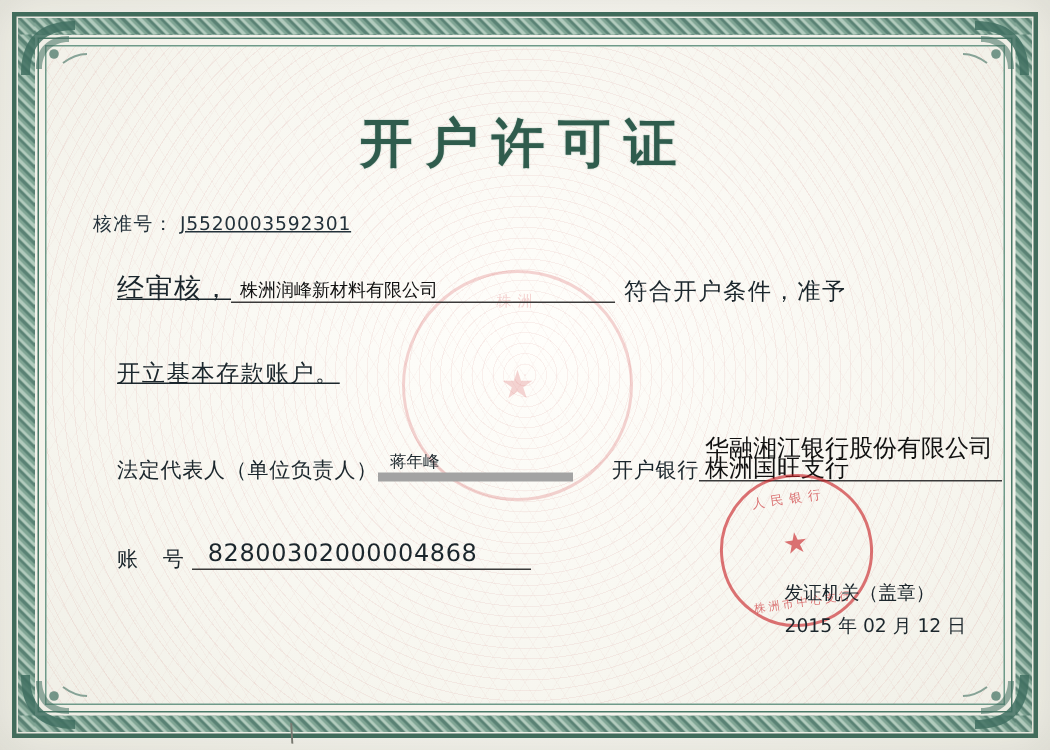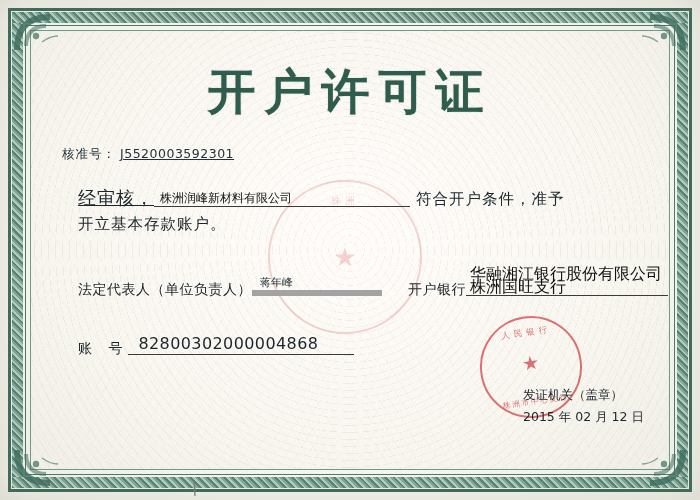--- a/index.html
+++ b/index.html
@@ -97,23 +97,23 @@
   .content {
     position: absolute;
     left: 40px;
     top: 36px;
     right: 40px;
     bottom: 36px;
   }
 
   .doc-title {
     text-align: center;
-    margin-top: 24px;
+    margin-top: 36px;
     font-family: "DejaVu Serif", "Liberation Serif", serif;
-    font-size: 48px;
+    font-size: 35px;
     font-weight: bold;
     letter-spacing: 9px;
     color: #2f5c4d;
     text-shadow: 0 0 1px rgba(47,92,77,.5);
   }
 
   .row-nums {
     margin-top: 22px;
     display: flex;
     justify-content: space-between;
@@ -150,23 +150,24 @@
     border-bottom: 1px solid #3a3a3a;
     min-width: 246px;
     text-align: left;
     padding: 0 4px 2px 6px;
     font-size: 12px;
     color: #111;
   }
   .line1 .tail { margin-left: 6px; font-size: 15.5px; letter-spacing: 1px; }
 
   .line2 {
-    margin-top: 10px;
+    margin-top: 40px;
     font-size: 15.5px;
     letter-spacing: 1px;
+    text-decoration: underline;
   }
 
   .line3 {
     margin-top: 34px;
     display: flex;
     align-items: flex-end;
     white-space: nowrap;
   }
   .line3 .lbl { font-size: 14px; letter-spacing: .5px; }
   .legal-fill {

